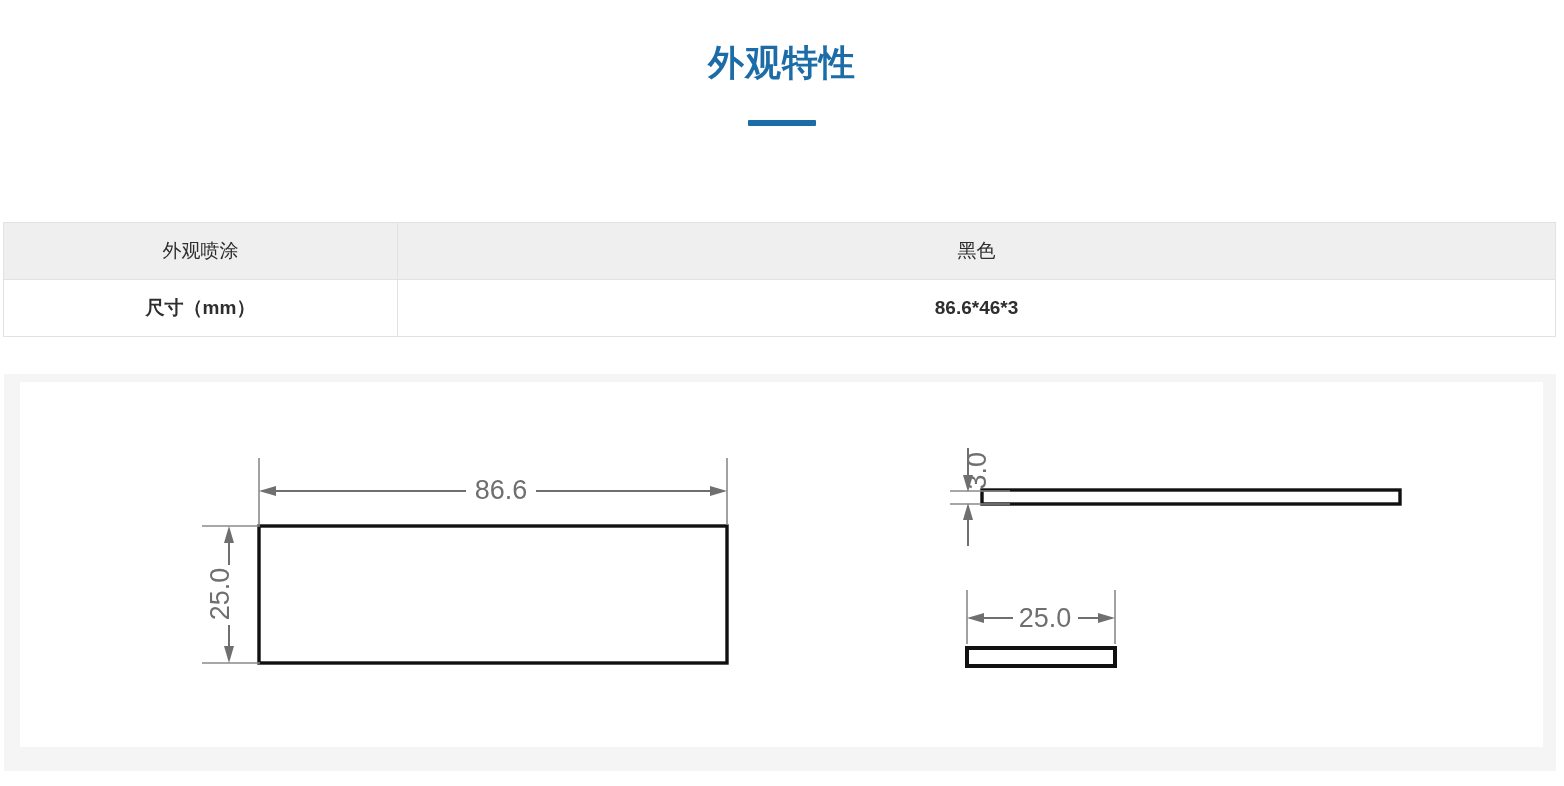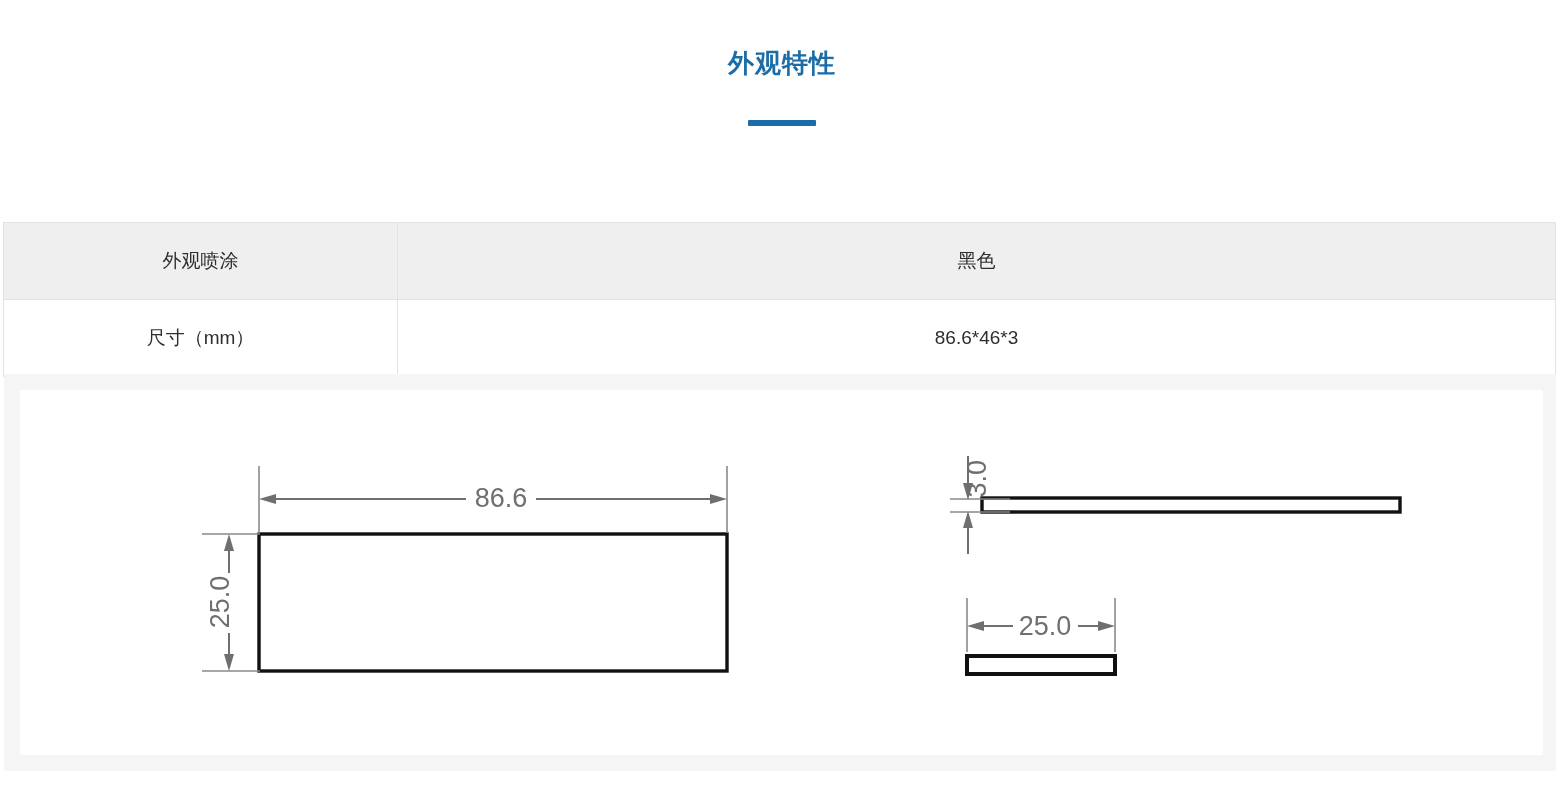--- a/index.html
+++ b/index.html
@@ -17,21 +17,21 @@
 
   
   .section-head {
     position: absolute;
     left: 0;
     top: 40px;
     width: 1564px;
     text-align: center;
   }
   .section-title {
-    font-size: 26px;
+    font-size: 36px;
     font-weight: bold;
     color: #1c6ca8;
     letter-spacing: 1px;
     line-height: 46px;
     margin: 0;
   }
   .title-rule {
     width: 68px;
     height: 6px;
     background: #1c6ca8;
@@ -48,44 +48,45 @@
     border-collapse: collapse;
     table-layout: fixed;
   }
   .spec-table td {
     border: 1px solid #e2e2e2;
     height: 56px;
     text-align: center;
     vertical-align: middle;
     font-size: 19px;
     color: #2e2e2e;
-    padding: 10px 6px;
+    padding: 0 6px;
     font-family: "Liberation Sans", "DejaVu Sans", sans-serif;
   }
   .spec-table tr.row-shaded td {
     background: #efefef;
   }
   .spec-table tr.row-plain td {
     background: #ffffff;
+    font-weight: bold;
   }
   .col-label { width: 381px; }
 
   
   .drawing-outer {
     position: absolute;
     left: 4px;
     top: 374px;
     width: 1552px;
     height: 397px;
     background: #f5f5f5;
   }
   .drawing-inner {
     position: absolute;
     left: 16px;
-    top: 16px;
+    top: 8px;
     width: 1523px;
     height: 365px;
     background: #ffffff;
   }
   .drawing-svg {
     display: block;
     width: 1523px;
     height: 365px;
   }
 </style>

